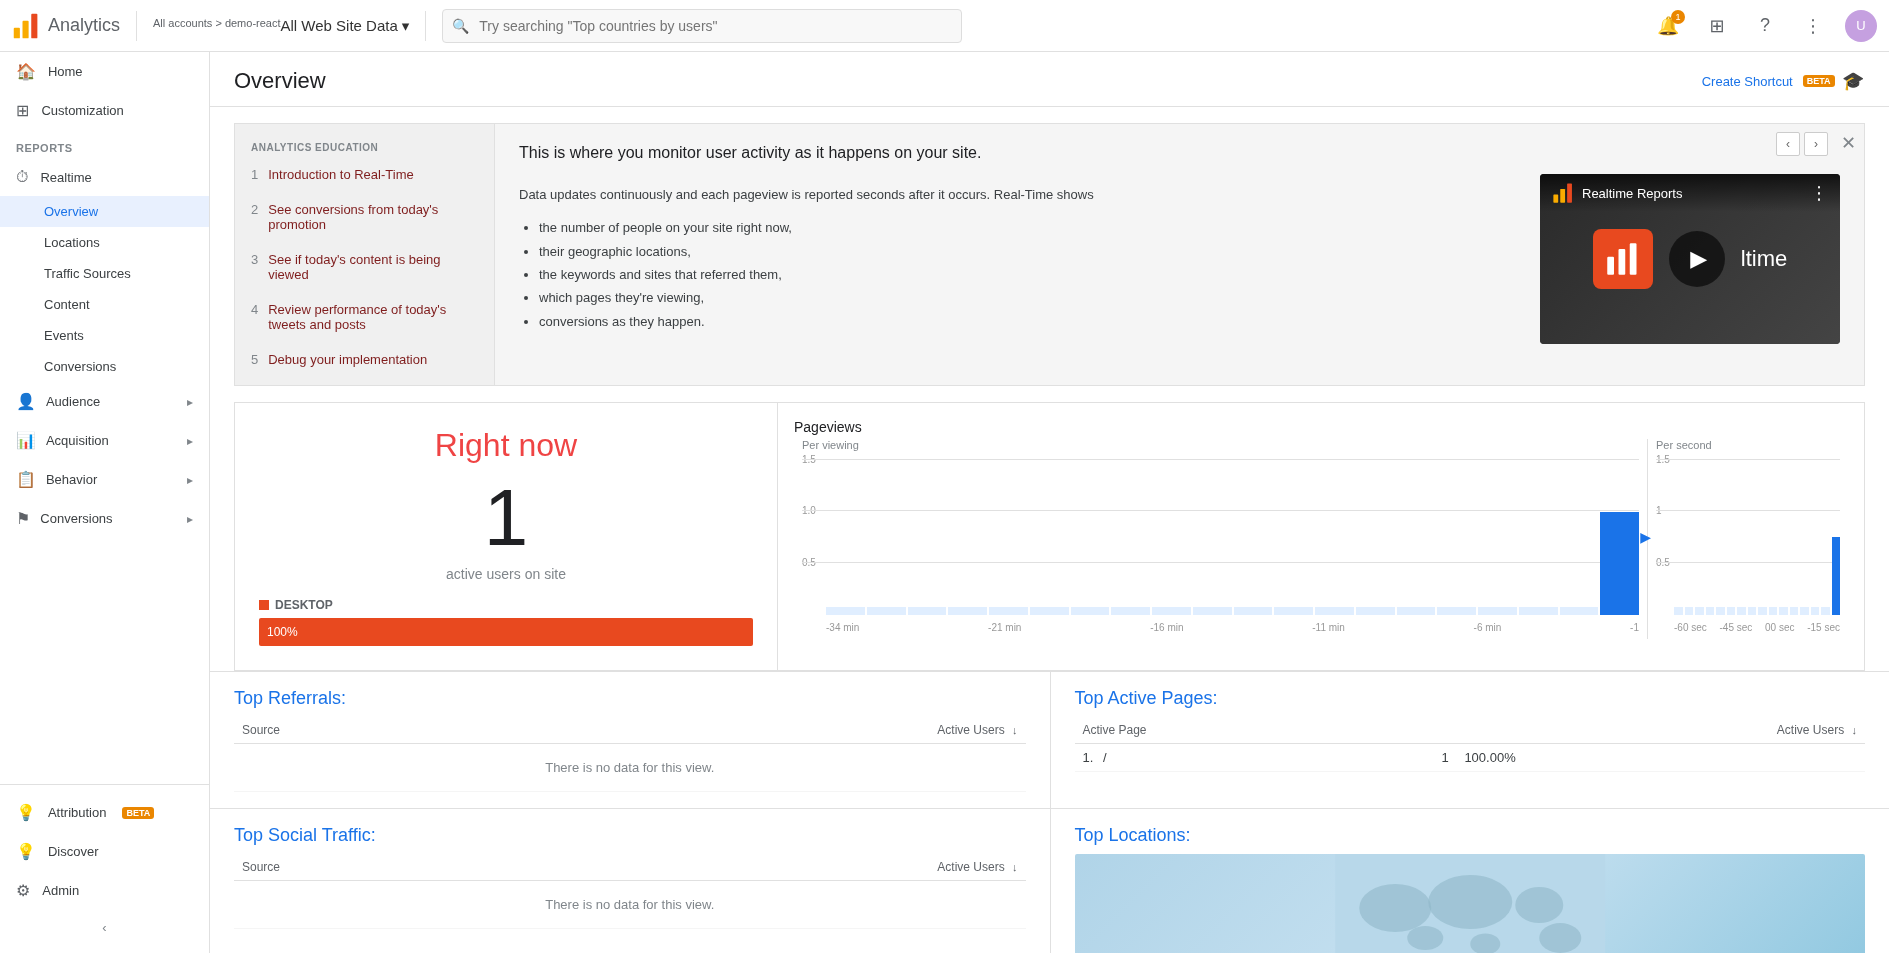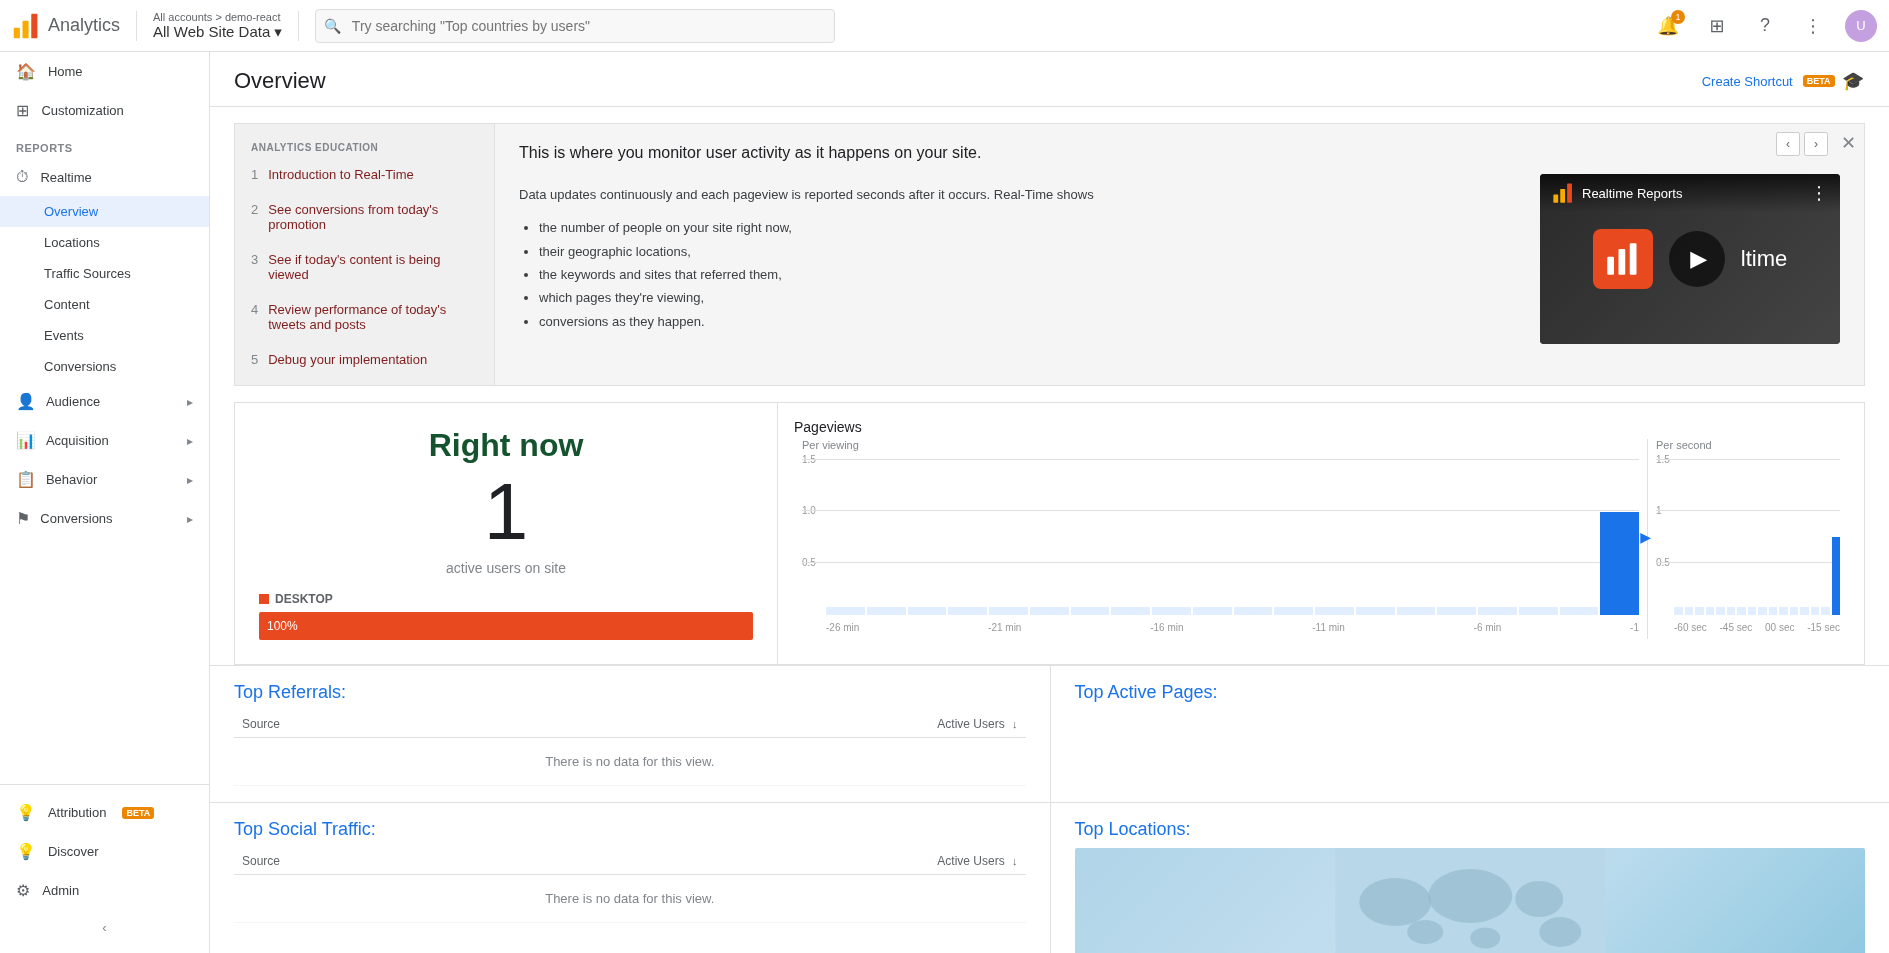--- a/index.html
+++ b/index.html
@@ -3,21 +3,21 @@
   <meta charset="utf-8">
   <style>
     * { box-sizing: border-box; margin: 0; padding: 0; }
     body { font-family: 'Arial', sans-serif; font-size: 13px; color: #333; background: #fff; display: flex; flex-direction: column; height: 100vh; overflow: hidden; }
 
     
     .topbar { display: flex; align-items: center; height: 52px; background: #fff; border-bottom: 1px solid #e0e0e0; padding: 0 12px; gap: 16px; flex-shrink: 0; }
     .topbar-logo { display: flex; align-items: center; gap: 8px; }
     .logo-icon { width: 28px; height: 28px; }
     .logo-text { font-size: 18px; color: #5f6368; font-weight: 400; }
-    .topbar-account { display: flex; flex-direction: column; font-size: 11px; color: #666; }
+    .topbar-account { display: flex; flex-direction: row; font-size: 11px; color: #666; }
     .topbar-account .breadcrumb-line { color: #5f6368; font-size: 11px; }
     .topbar-account .account-name { font-size: 15px; color: #333; font-weight: 500; display: flex; align-items: center; gap: 4px; cursor: pointer; }
     .topbar-divider { width: 1px; height: 30px; background: #e0e0e0; }
     .topbar-search { flex: 1; max-width: 520px; }
     .topbar-search input { width: 100%; padding: 8px 16px 8px 36px; border: 1px solid #ddd; border-radius: 4px; font-size: 14px; color: #555; background: #f8f8f8; outline: none; }
     .search-wrap { position: relative; }
     .search-wrap .search-icon-inner { position: absolute; left: 10px; top: 50%; transform: translateY(-50%); color: #999; font-size: 14px; }
     .topbar-right { margin-left: auto; display: flex; align-items: center; gap: 16px; }
     .topbar-icon-btn { width: 32px; height: 32px; border-radius: 50%; display: flex; align-items: center; justify-content: center; cursor: pointer; position: relative; color: #5f6368; font-size: 18px; }
     .notif-badge { position: absolute; top: 0; right: 0; background: #ea8600; color: #fff; border-radius: 50%; font-size: 9px; width: 14px; height: 14px; display: flex; align-items: center; justify-content: center; }
@@ -77,21 +77,21 @@
     .play-btn::after { content: '▶'; color: #fff; font-size: 22px; margin-left: 4px; }
     .video-brand { font-size: 28px; color: #fff; font-weight: 300; }
     .edu-nav { position: absolute; top: 8px; right: 36px; display: flex; gap: 4px; }
     .edu-nav-btn { width: 24px; height: 24px; border: 1px solid #ccc; background: #fff; display: flex; align-items: center; justify-content: center; cursor: pointer; font-size: 12px; color: #666; border-radius: 2px; }
     .edu-close { position: absolute; top: 8px; right: 8px; cursor: pointer; color: #80868b; font-size: 18px; }
 
     
     .realtime-section { padding: 0 24px; }
     .rt-grid { display: grid; grid-template-columns: 1fr 2fr; gap: 0; border: 1px solid #e0e0e0; }
     .rt-left { border-right: 1px solid #e0e0e0; padding: 24px; text-align: center; }
-    .rt-right-now { font-size: 32px; font-weight: 700; color: #14532d; margin-bottom: 8px; }
+    .rt-right-now { font-size: 32px; font-weight: 400; color: #ef4444; margin-bottom: 14px; }
     .rt-number { font-size: 80px; font-weight: 300; color: #202124; line-height: 1; }
     .rt-label { font-size: 14px; color: #80868b; margin-top: 8px; }
     .rt-device { margin-top: 16px; text-align: left; }
     .rt-device-label { font-size: 12px; color: #5f6368; display: flex; align-items: center; gap: 6px; margin-bottom: 6px; font-weight: 600; }
     .desktop-dot { width: 10px; height: 10px; background: #e8491f; display: inline-block; }
     .rt-bar { height: 28px; background: #e8491f; border-radius: 2px; display: flex; align-items: center; padding: 0 8px; }
     .rt-bar-text { color: #fff; font-size: 12px; font-weight: 500; }
     .rt-right { padding: 16px; }
     .rt-pv-title { font-size: 14px; color: #202124; font-weight: 500; margin-bottom: 4px; }
     .rt-charts { display: flex; gap: 0; height: 200px; }
@@ -377,21 +377,21 @@
                   <div class="chart-bar-item" style="height:5%;"></div>
                   <div class="chart-bar-item" style="height:5%;"></div>
                   <div class="chart-bar-item" style="height:5%;"></div>
                   <div class="chart-bar-item" style="height:5%;"></div>
                   <div class="chart-bar-item" style="height:5%;"></div>
                   <div class="chart-bar-item" style="height:5%;"></div>
                   <div class="chart-bar-item highlighted" style="height:66%;"></div>
                 </div>
 
                 <div style="position:absolute;bottom:-18px;left:24px;right:0;display:flex;justify-content:space-between;font-size:10px;color:#999;">
-                  <span>-26 min</span>
+                  <span>-34 min</span>
                   <span>-21 min</span>
                   <span>-16 min</span>
                   <span>-11 min</span>
                   <span>-6 min</span>
                   <span>-1</span>
                 </div>
 
                 <span style="position:absolute;right:-12px;top:50%;transform:translateY(-50%);color:#1a73e8;font-size:14px;">▶</span>
               </div>
             </div>
@@ -453,20 +453,43 @@
           <tbody>
             <tr>
               <td colspan="2" class="no-data">There is no data for this view.</td>
             </tr>
           </tbody>
         </table>
       </div>
 
       <div class="table-block table-divider">
         <div class="table-block-title">Top Active Pages:</div>
+        <table class="data-table">
+          <thead>
+            <tr>
+              <th>Active Page</th>
+              <th class="right">
+                <span>Active Users</span>
+                <span class="sort-icon">↓</span>
+              </th>
+            </tr>
+          </thead>
+          <tbody>
+            <tr>
+              <td>
+                <span>1.</span>
+                <span style="margin-left:6px;">/</span>
+              </td>
+              <td class="right">
+                <span>1</span>
+                <span style="margin-left:12px;">100.00%</span>
+              </td>
+            </tr>
+          </tbody>
+        </table>
       </div>
 
       <div class="table-block">
         <div class="table-block-title">Top Social Traffic:</div>
         <table class="data-table">
           <thead>
             <tr>
               <th>Source</th>
               <th class="right">
                 <span>Active Users</span>

